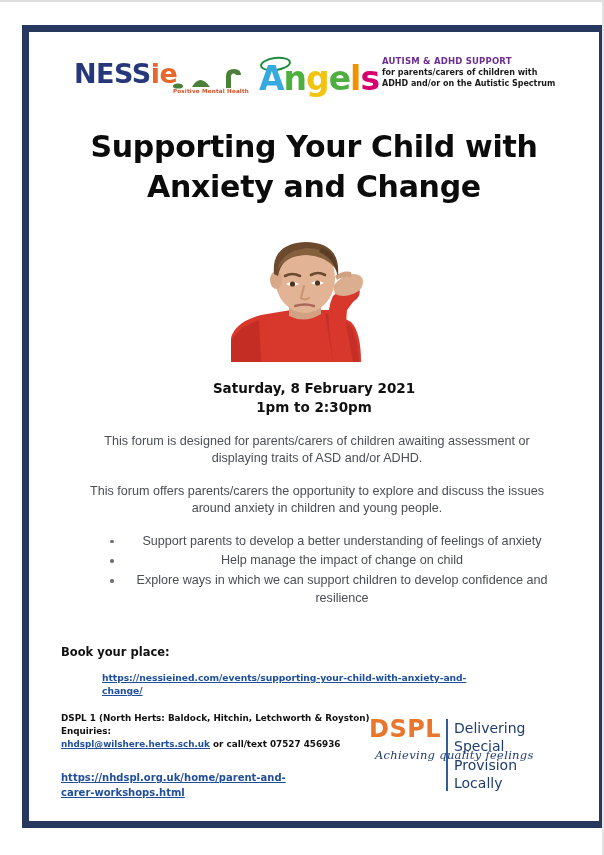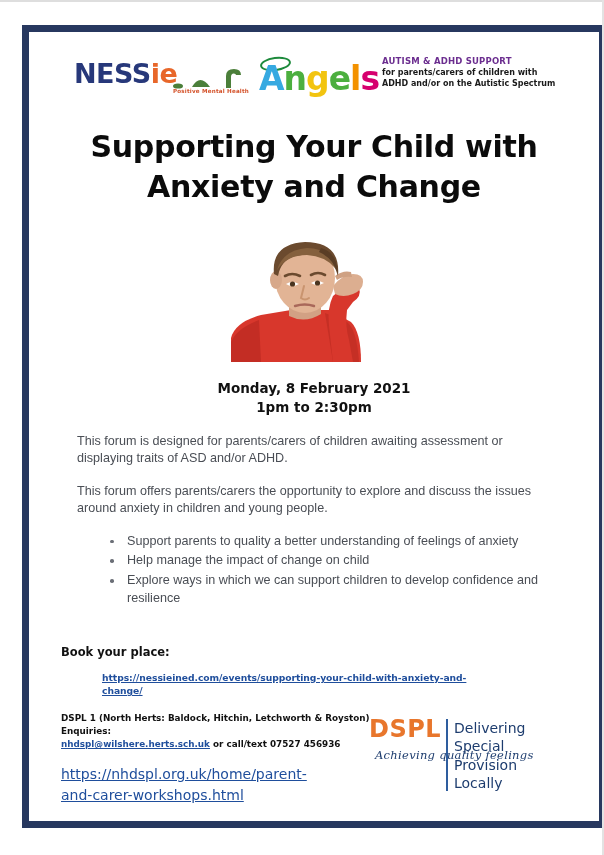--- a/index.html
+++ b/index.html
@@ -204,20 +204,21 @@
   
   .body-copy {
     position: absolute;
     left: 48px;
     top: 401px;
     width: 480px;
     font-family: "Liberation Sans", sans-serif;
     font-size: 12.6px;
     color: #4a4e55;
     line-height: 1.38;
+    text-align: center;
   }
   .body-copy p {
     margin: 0 0 15px 0;
   }
   .bullets {
     margin: 6px 0 0 0;
     padding-left: 50px;
     list-style: none;
   }
   .bullets li {
@@ -277,23 +278,23 @@
     font-size: 8.8px;
     font-weight: bold;
     line-height: 1.5;
   }
   .email-link {
     color: #1f4e9c;
     text-decoration: underline;
   }
   .lower-link {
     display: block;
-    margin-top: 13px;
-    font-size: 14px;
-    font-weight: normal;
+    margin-top: 19px;
+    font-size: 10px;
+    font-weight: bold;
     color: #1f4e9c;
     text-decoration: underline;
     line-height: 1.5;
     max-width: 232px;
   }
 
   
   .dspl-logo {
     position: absolute;
     left: 340px;
@@ -405,29 +406,29 @@
           <path d="M90 53 Q96 49 103 53 Q96 57 90 53 Z" fill="#ffffff"></path>
           <circle cx="96.5" cy="53" r="2.6" fill="#4a3520"></circle>
 
           <path d="M83 56 L80 68 Q84 71 88 68" stroke="#c9946f" stroke-width="2" fill="none" stroke-linecap="round"></path>
 
           <path d="M74 76 Q84 73 93 76" stroke="#a9685a" stroke-width="2.4" fill="none" stroke-linecap="round"></path>
         </svg>
       </div>
 
       <div class="datetime">
-        <div>Monday, 8 February 2021</div>
+        <div>Saturday, 8 February 2021</div>
         <div>1pm to 2:30pm</div>
       </div>
 
       <div class="body-copy">
         <p>This forum is designed for parents/carers of children awaiting assessment or displaying traits of ASD and/or ADHD.</p>
         <p>This forum offers parents/carers the opportunity to explore and discuss the issues around anxiety in children and young people.</p>
         <ul class="bullets">
-          <li>Support parents to quality a better understanding of feelings of anxiety</li>
+          <li>Support parents to develop a better understanding of feelings of anxiety</li>
           <li>Help manage the impact of change on child</li>
           <li>Explore ways in which we can support children to develop confidence and resilience</li>
         </ul>
       </div>
 
       <div class="booking">
         <div class="book-head">Book your place:</div>
         <a class="book-link" href="#">https://nessieined.com/events/supporting-your-child-with-anxiety-and-change/</a>
 
         <div class="dspl-line">DSPL 1 (North Herts: Baldock, Hitchin, Letchworth &amp; Royston)</div>

